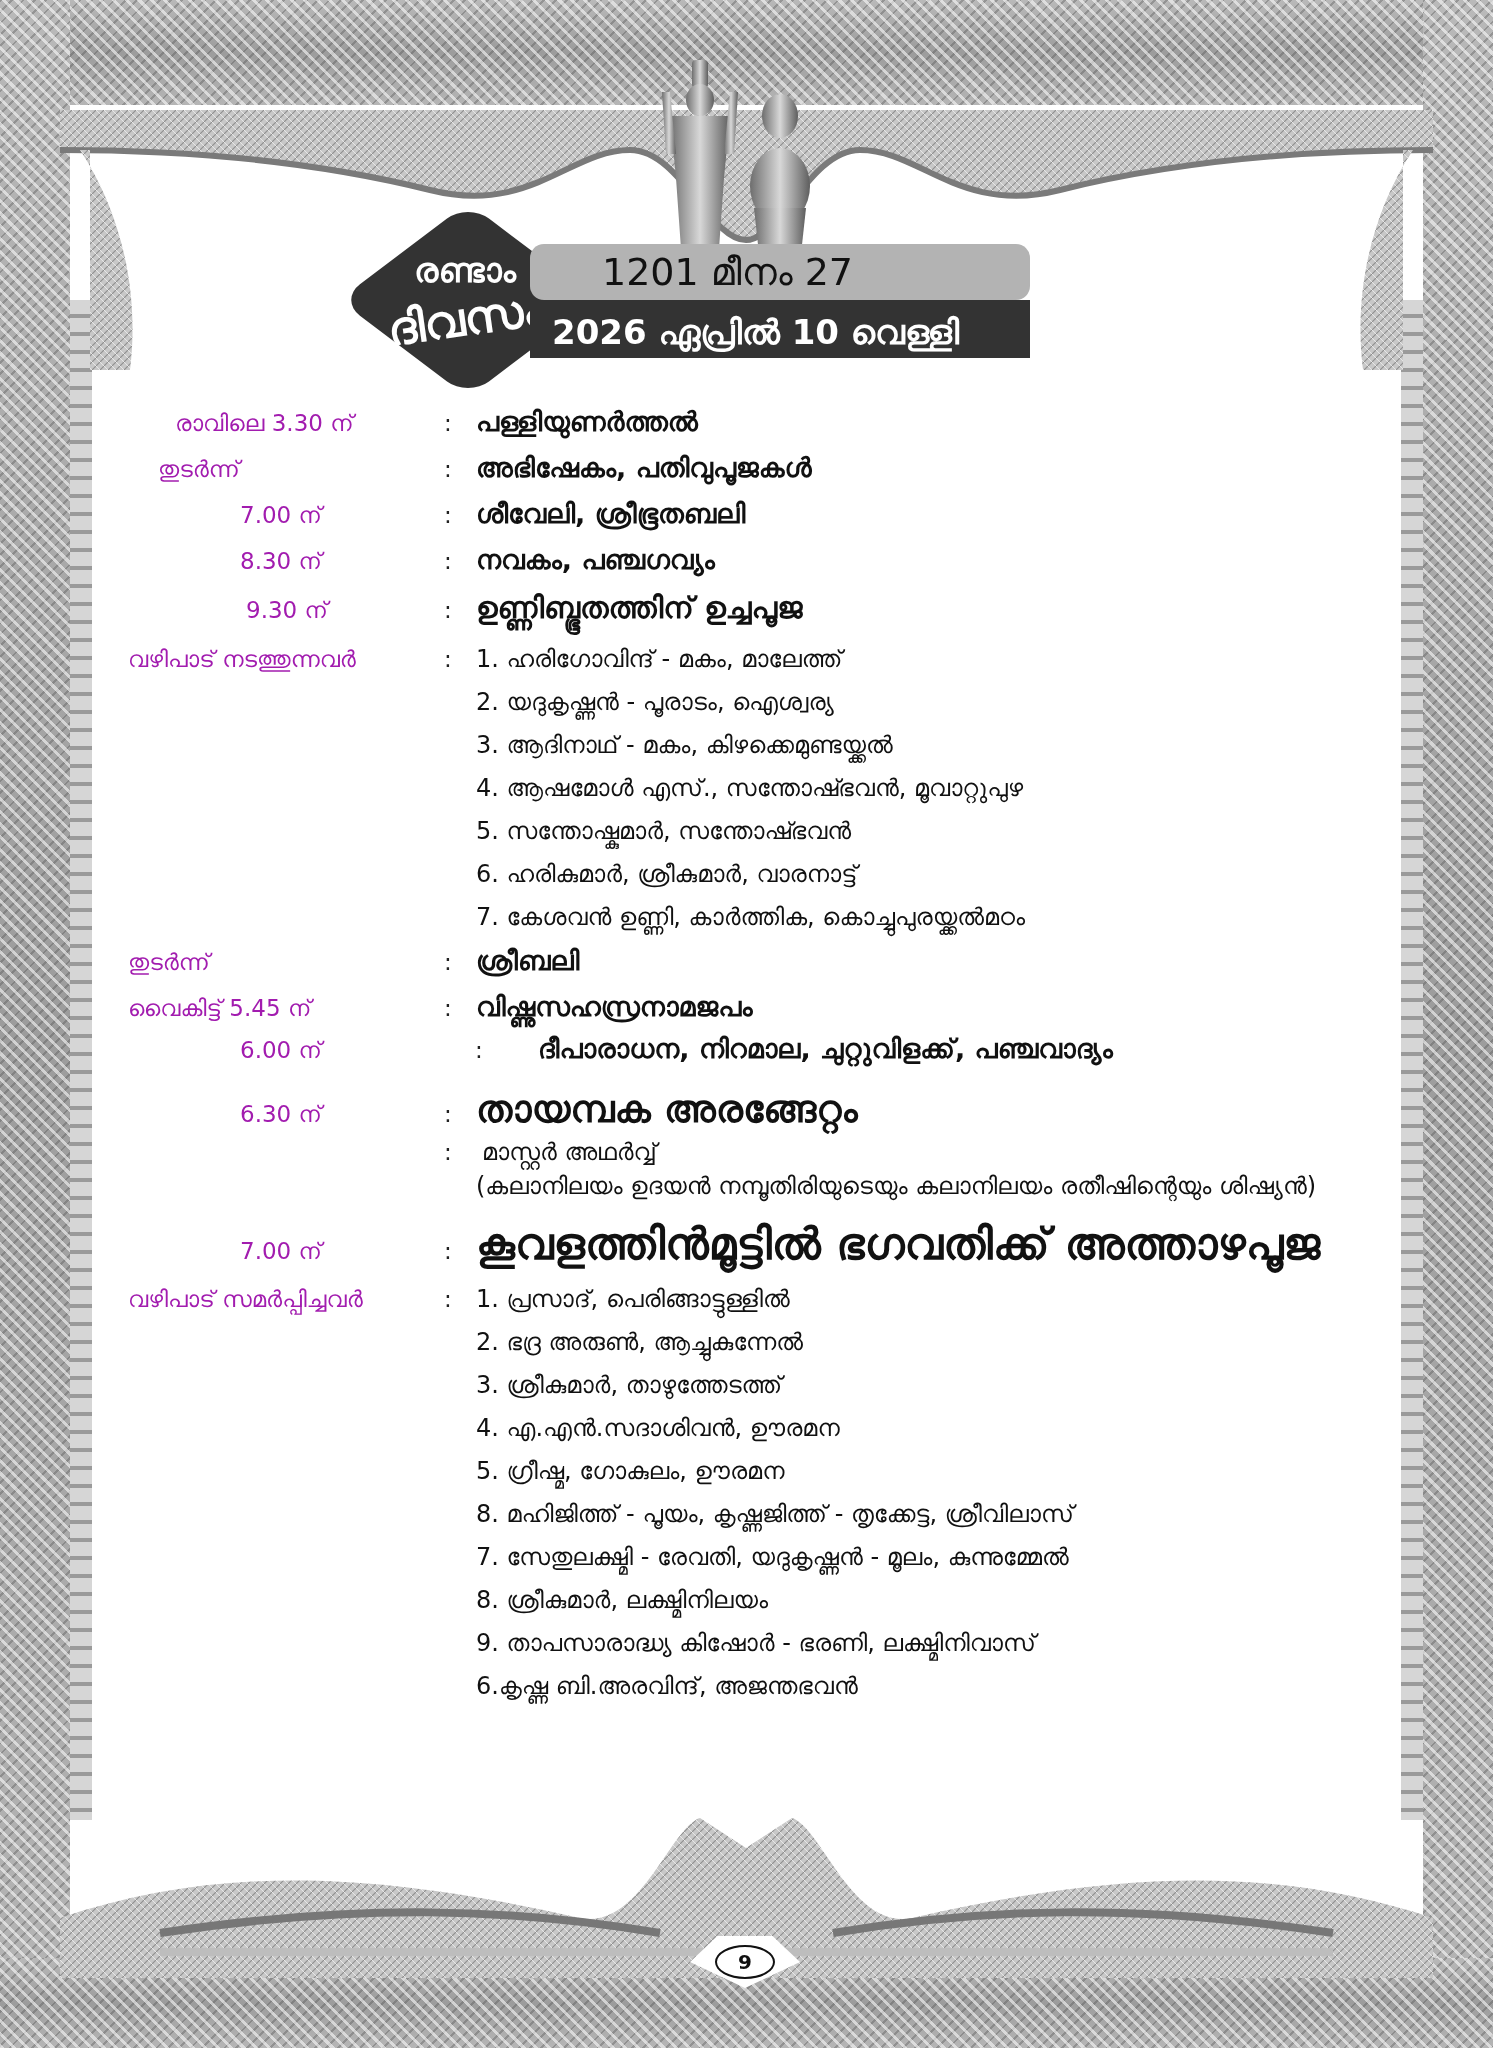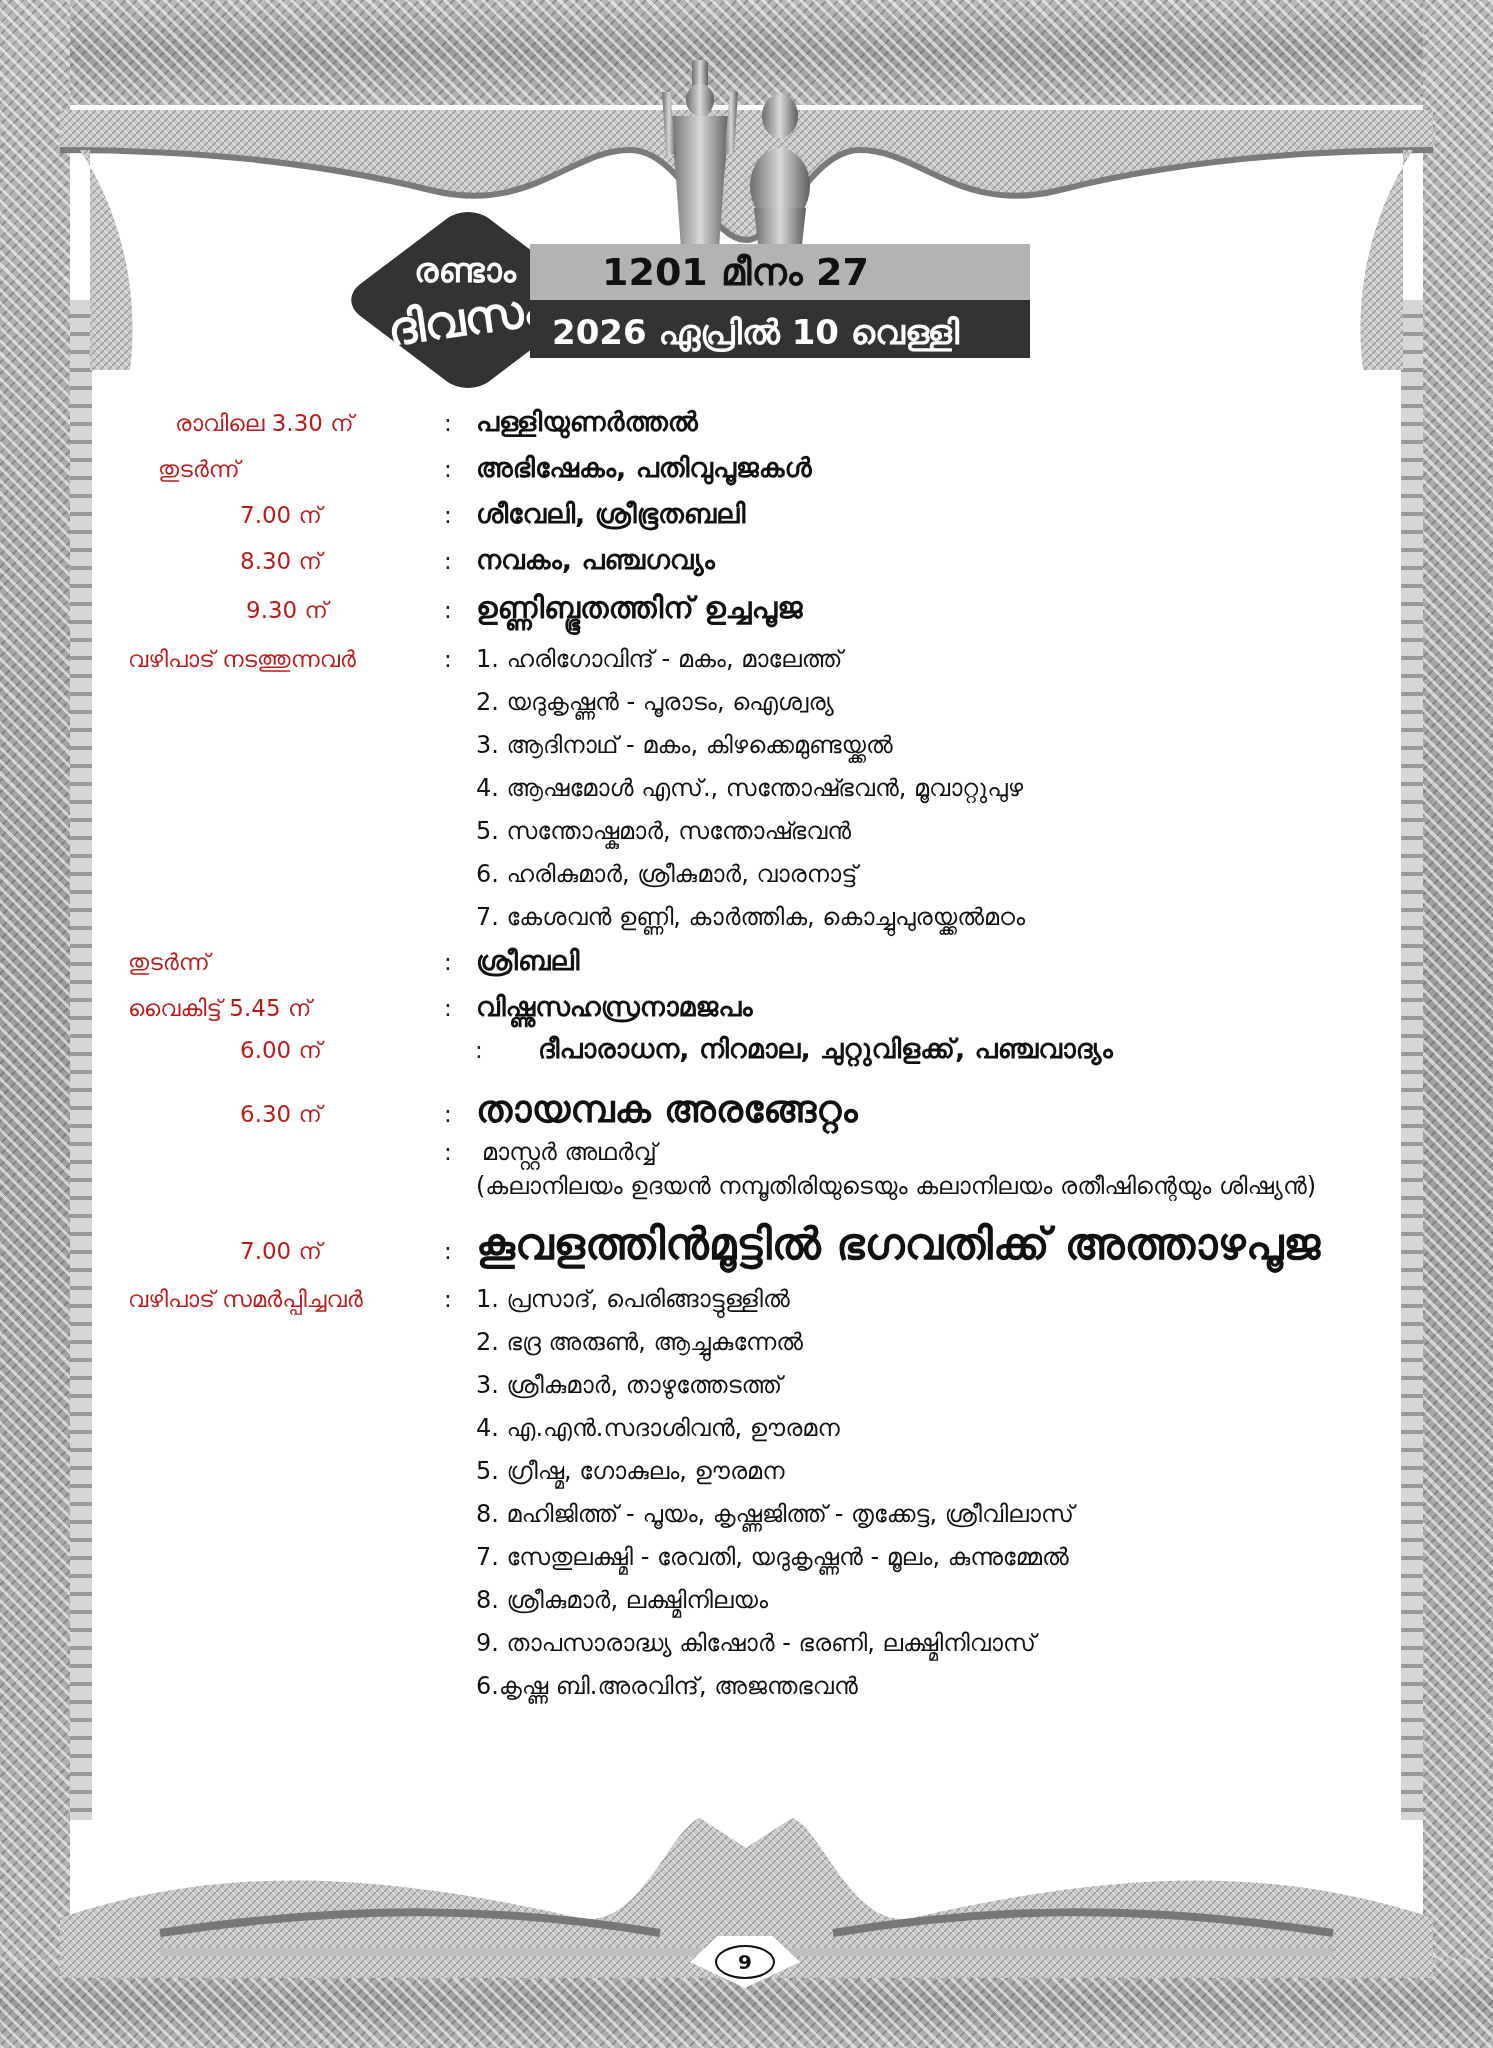--- a/index.html
+++ b/index.html
@@ -38,31 +38,31 @@
     .day-badge .line1, .day-badge .line2 {
       position: absolute; width: 230px; text-align: center; color: #fff; font-weight: bold;
       font-family: "DejaVu Sans", sans-serif;
     }
     .day-badge .line1 { top: 18px; font-size: 34px; }
     .day-badge .line2 { top: 60px; font-size: 46px; transform: rotate(-8deg); }
 
     .date-box { position: absolute; left: 530px; top: 244px; width: 500px; height: 121px; }
     .date-top {
       height: 56px; background: #b3b3b3; padding-left: 72px;
-      font-size: 38px; font-weight: bold; line-height: 56px; color: #111;
+      font-size: 38px; font-weight: normal; line-height: 56px; color: #111; border-radius: 14px;
     }
     .date-bottom {
       height: 58px; background: #333333; padding-left: 22px;
       font-size: 34px; font-weight: bold; line-height: 65px; color: #fff;
     }
 
     
     .schedule { position: absolute; left: 120px; top: 400px; width: 1280px; }
     .row { position: relative; display: flex; align-items: baseline; }
-    .time { width: 320px; font-size: 23px; color: #b91c1c; white-space: nowrap; }
+    .time { width: 320px; font-size: 23px; color: #a21caf; white-space: nowrap; }
     .colon { width: 36px; font-size: 23px; color: #222; text-align: left; padding-left: 4px; }
     .event { font-size: 27px; font-weight: bold; color: #111; white-space: nowrap; }
     .event.big { font-size: 38px; }
     .event.xbig { font-size: 44px; }
     .note { font-size: 24px; color: #111; white-space: nowrap; }
     .list-item { font-size: 24px; color: #111; white-space: nowrap; line-height: 43px; }
     .indent { padding-left: 356px; }
 
     
     .page-num {

